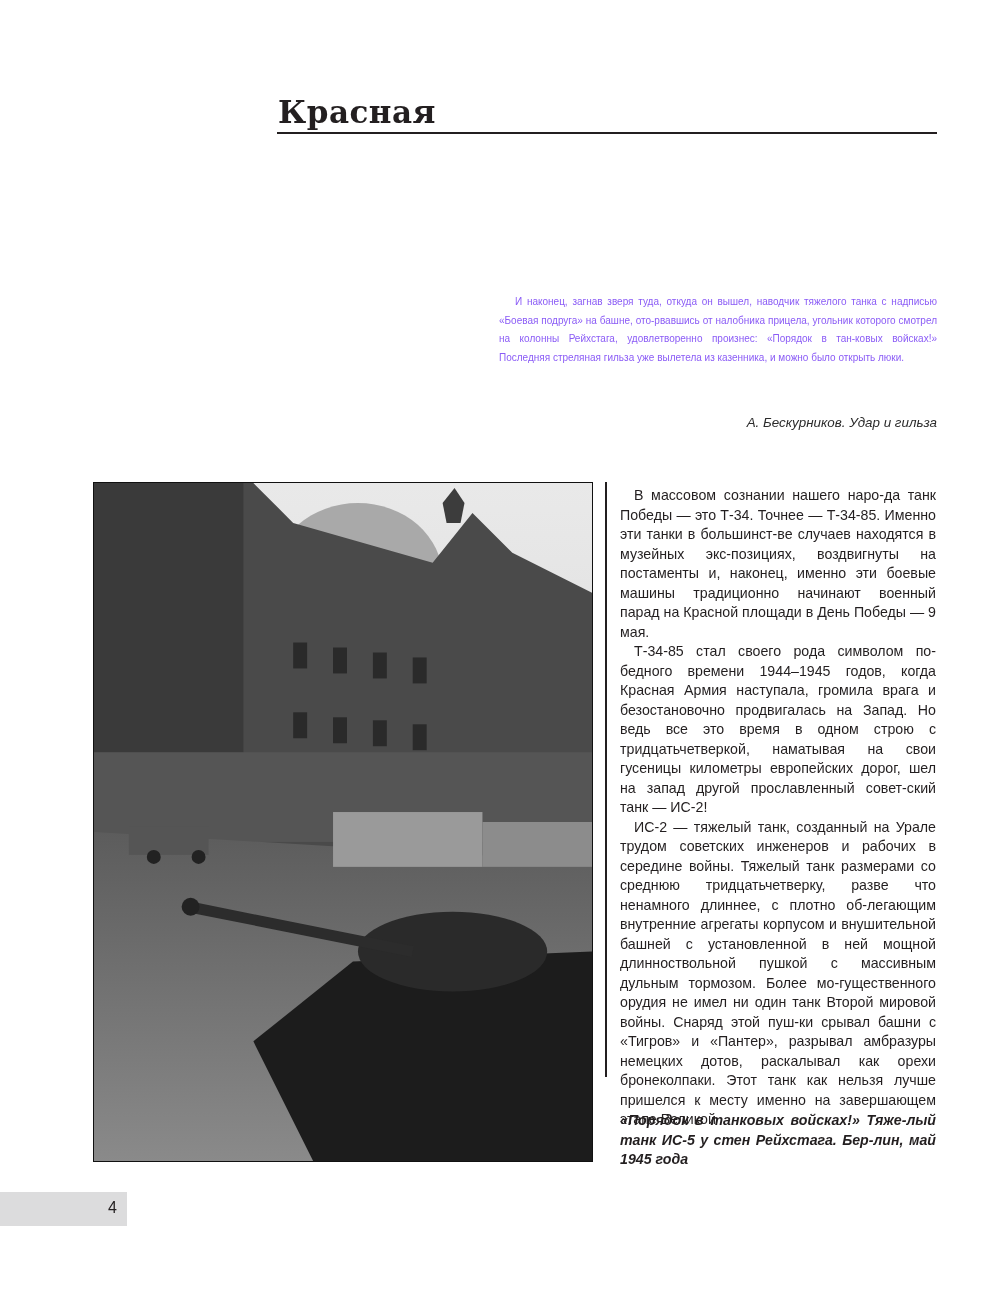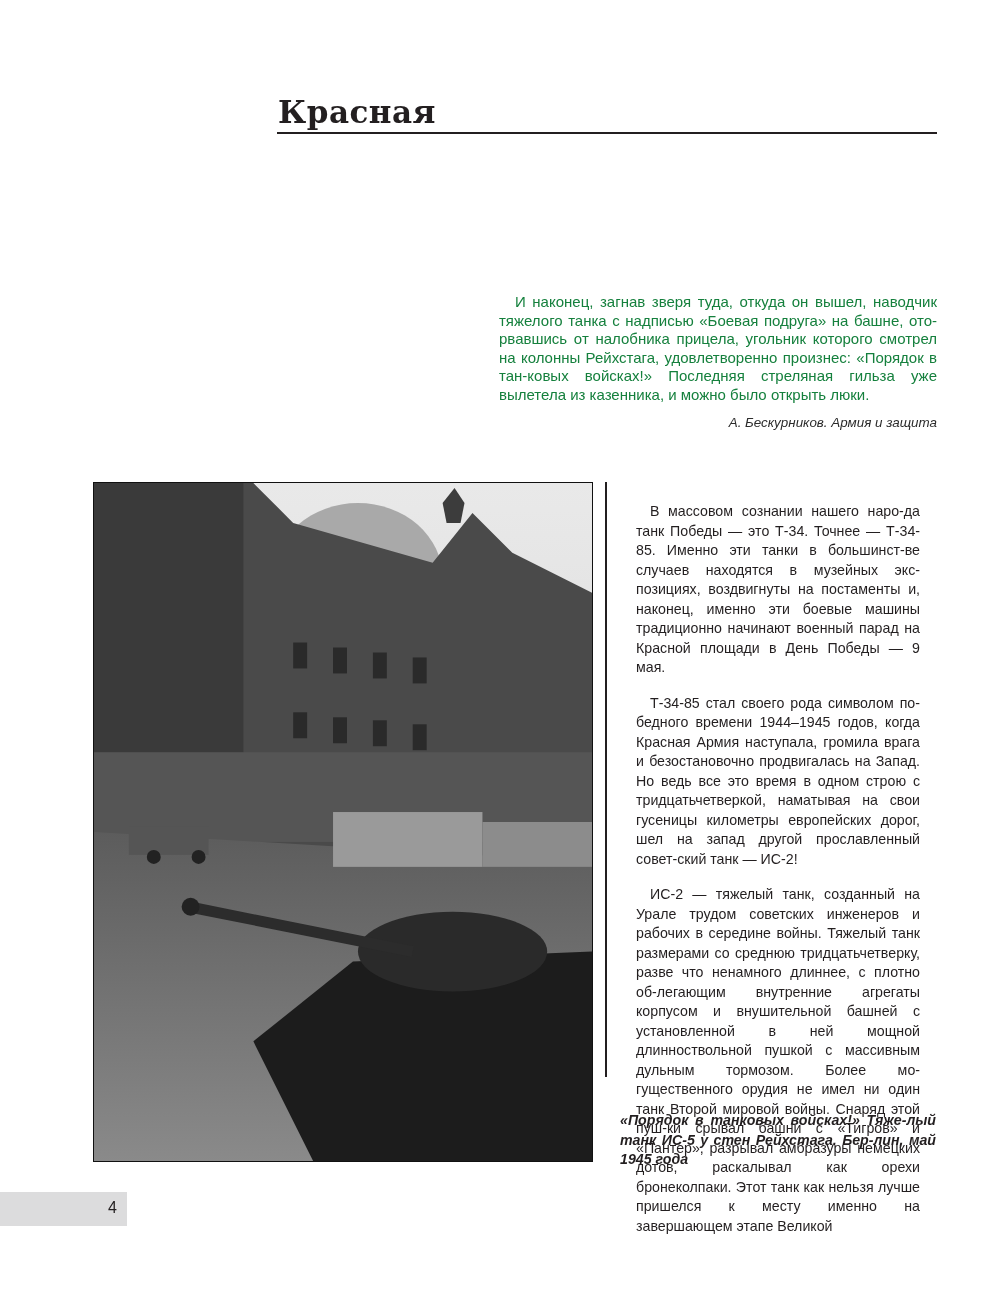--- a/index.html
+++ b/index.html
@@ -4,52 +4,52 @@
   <style>
     html, body { margin: 0; padding: 0; background: #ffffff; }
     body { width: 1000px; height: 1312px; position: relative; overflow: hidden;
            font-family: "Liberation Sans", sans-serif; color: #231f20; }
     .title { position: absolute; left: 278px; top: 92px;
              font-family: "DejaVu Serif", serif; font-weight: bold; font-size: 31px;
              letter-spacing: 0.5px; color: #231f20; margin: 0; line-height: 40px; }
     .title-rule { position: absolute; left: 277px; top: 132px; width: 660px; height: 2px; background: #231f20; }
 
     .epigraph { position: absolute; left: 499px; top: 293px; width: 438px;
-                font-size: 15px; line-height: 18.6px; text-align: justify; color: #15803d; }
+                font-size: 10px; line-height: 18.6px; text-align: justify; color: #8b5cf6; }
     .epigraph p { margin: 0; text-indent: 16px; }
     .epigraph-source { position: absolute; right: 63px; top: 415px; font-size: 13.4px;
                        font-style: italic; color: #2b2b2b; white-space: nowrap; }
 
     .photo { position: absolute; left: 93px; top: 482px; width: 500px; height: 680px;
              border: 1.5px solid #111; overflow: hidden; box-sizing: border-box; }
     .photo svg { display: block; width: 100%; height: 100%; }
 
     .col-rule { position: absolute; left: 605px; top: 482px; width: 1.5px; height: 595px; background: #231f20; }
 
     .body-text { position: absolute; left: 620px; top: 486px; width: 316px;
                  font-size: 14.2px; line-height: 19.5px; text-align: justify; color: #231f20; }
-    .body-text p { margin: 16px; text-indent: 14px; }
+    .body-text p { margin: 0; text-indent: 14px; }
 
     .caption { position: absolute; left: 620px; top: 1111px; width: 316px;
                font-size: 14.2px; line-height: 19.5px; font-weight: bold; font-style: italic;
                text-align: justify; color: #231f20; }
 
     .page-tab { position: absolute; left: 0; top: 1192px; width: 127px; height: 34px; background: #dcdcdd; }
     .page-num { position: absolute; right: 10px; top: 7px; font-size: 16px; color: #231f20; }
   </style>
 </head>
 <body>
 
 <h1 class="title">Красная</h1>
 <div class="title-rule"></div>
 
 <div class="epigraph">
   <p>И наконец, загнав зверя туда, откуда он вышел, наводчик тяжелого танка с надписью «Боевая подруга» на башне, ото-рвавшись от налобника прицела, угольник которого смотрел на колонны Рейхстага, удовлетворенно произнес: «Порядок в тан-ковых войсках!» Последняя стреляная гильза уже вылетела из казенника, и можно было открыть люки.</p>
 </div>
-<div class="epigraph-source">А. Бескурников. Армия и защита</div>
+<div class="epigraph-source">А. Бескурников. Удар и гильза</div>
 
 <div class="photo">
   <svg viewBox="0 0 500 680" preserveAspectRatio="none">
     <defs>
       <linearGradient id="sky" x1="0" y1="0" x2="0" y2="1">
         <stop offset="0" stop-color="#e9e9e9"></stop>
         <stop offset="1" stop-color="#cfcfcf"></stop>
       </linearGradient>
       <linearGradient id="ground" x1="0" y1="0" x2="0" y2="1">
         <stop offset="0" stop-color="#5c5c5c"></stop>

